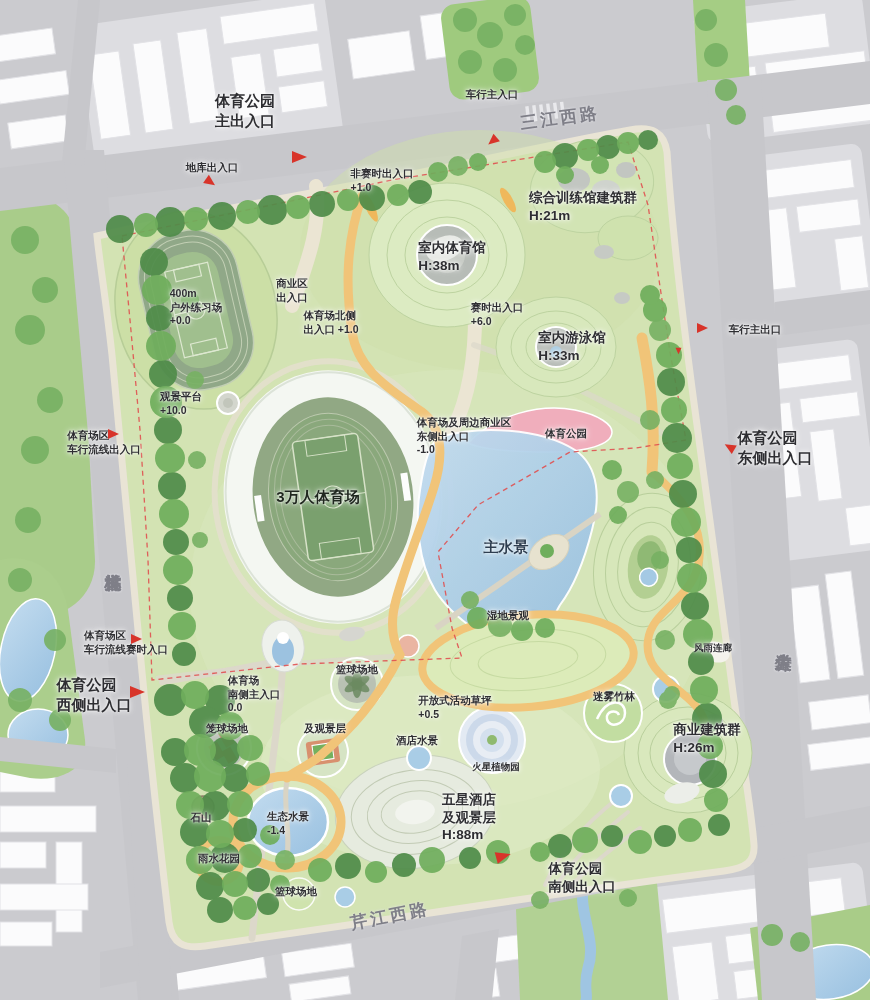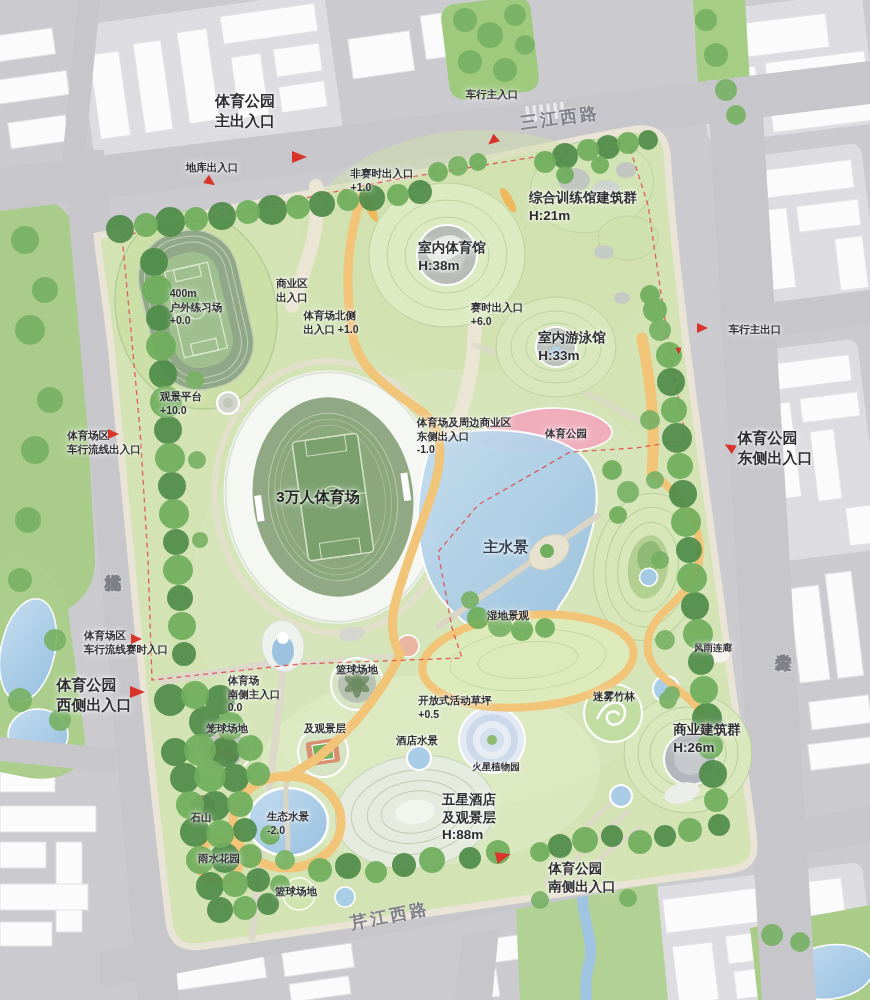--- a/index.html
+++ b/index.html
@@ -553,21 +553,21 @@
 <div class="lbl" style="left:417px;top:741px">酒店水景</div>
 <div class="lbl" style="left:614px;top:697px">迷雾竹林</div>
 <div class="lbl lg" style="left:707px;top:739px">商业建筑群
 H:26m</div>
 <div class="lbl sm" style="left:496px;top:757px">火星植物园</div>
 <div class="lbl lg" style="left:469px;top:817px">五星酒店
 及观景层
 H:88m</div>
 <div class="lbl" style="left:201px;top:818px">石山</div>
 <div class="lbl c" style="left:288px;top:824px">生态水景
--2.0</div>
+-1.4</div>
 <div class="lbl" style="left:219px;top:859px">雨水花园</div>
 <div class="lbl" style="left:296px;top:892px">篮球场地</div>
 <div class="lbl lg c" style="left:582px;top:878px">体育公园
 南侧出入口</div>
 
 <div class="flag big" style="left:292px;top:151px"></div>
 <div class="flag" style="left:487px;top:136px;transform:rotate(140deg)"></div>
 <div class="flag" style="left:205px;top:177px;transform:rotate(35deg)"></div>
 <div class="flag" style="left:108px;top:429px"></div>
 <div class="flag" style="left:131px;top:634px"></div>

